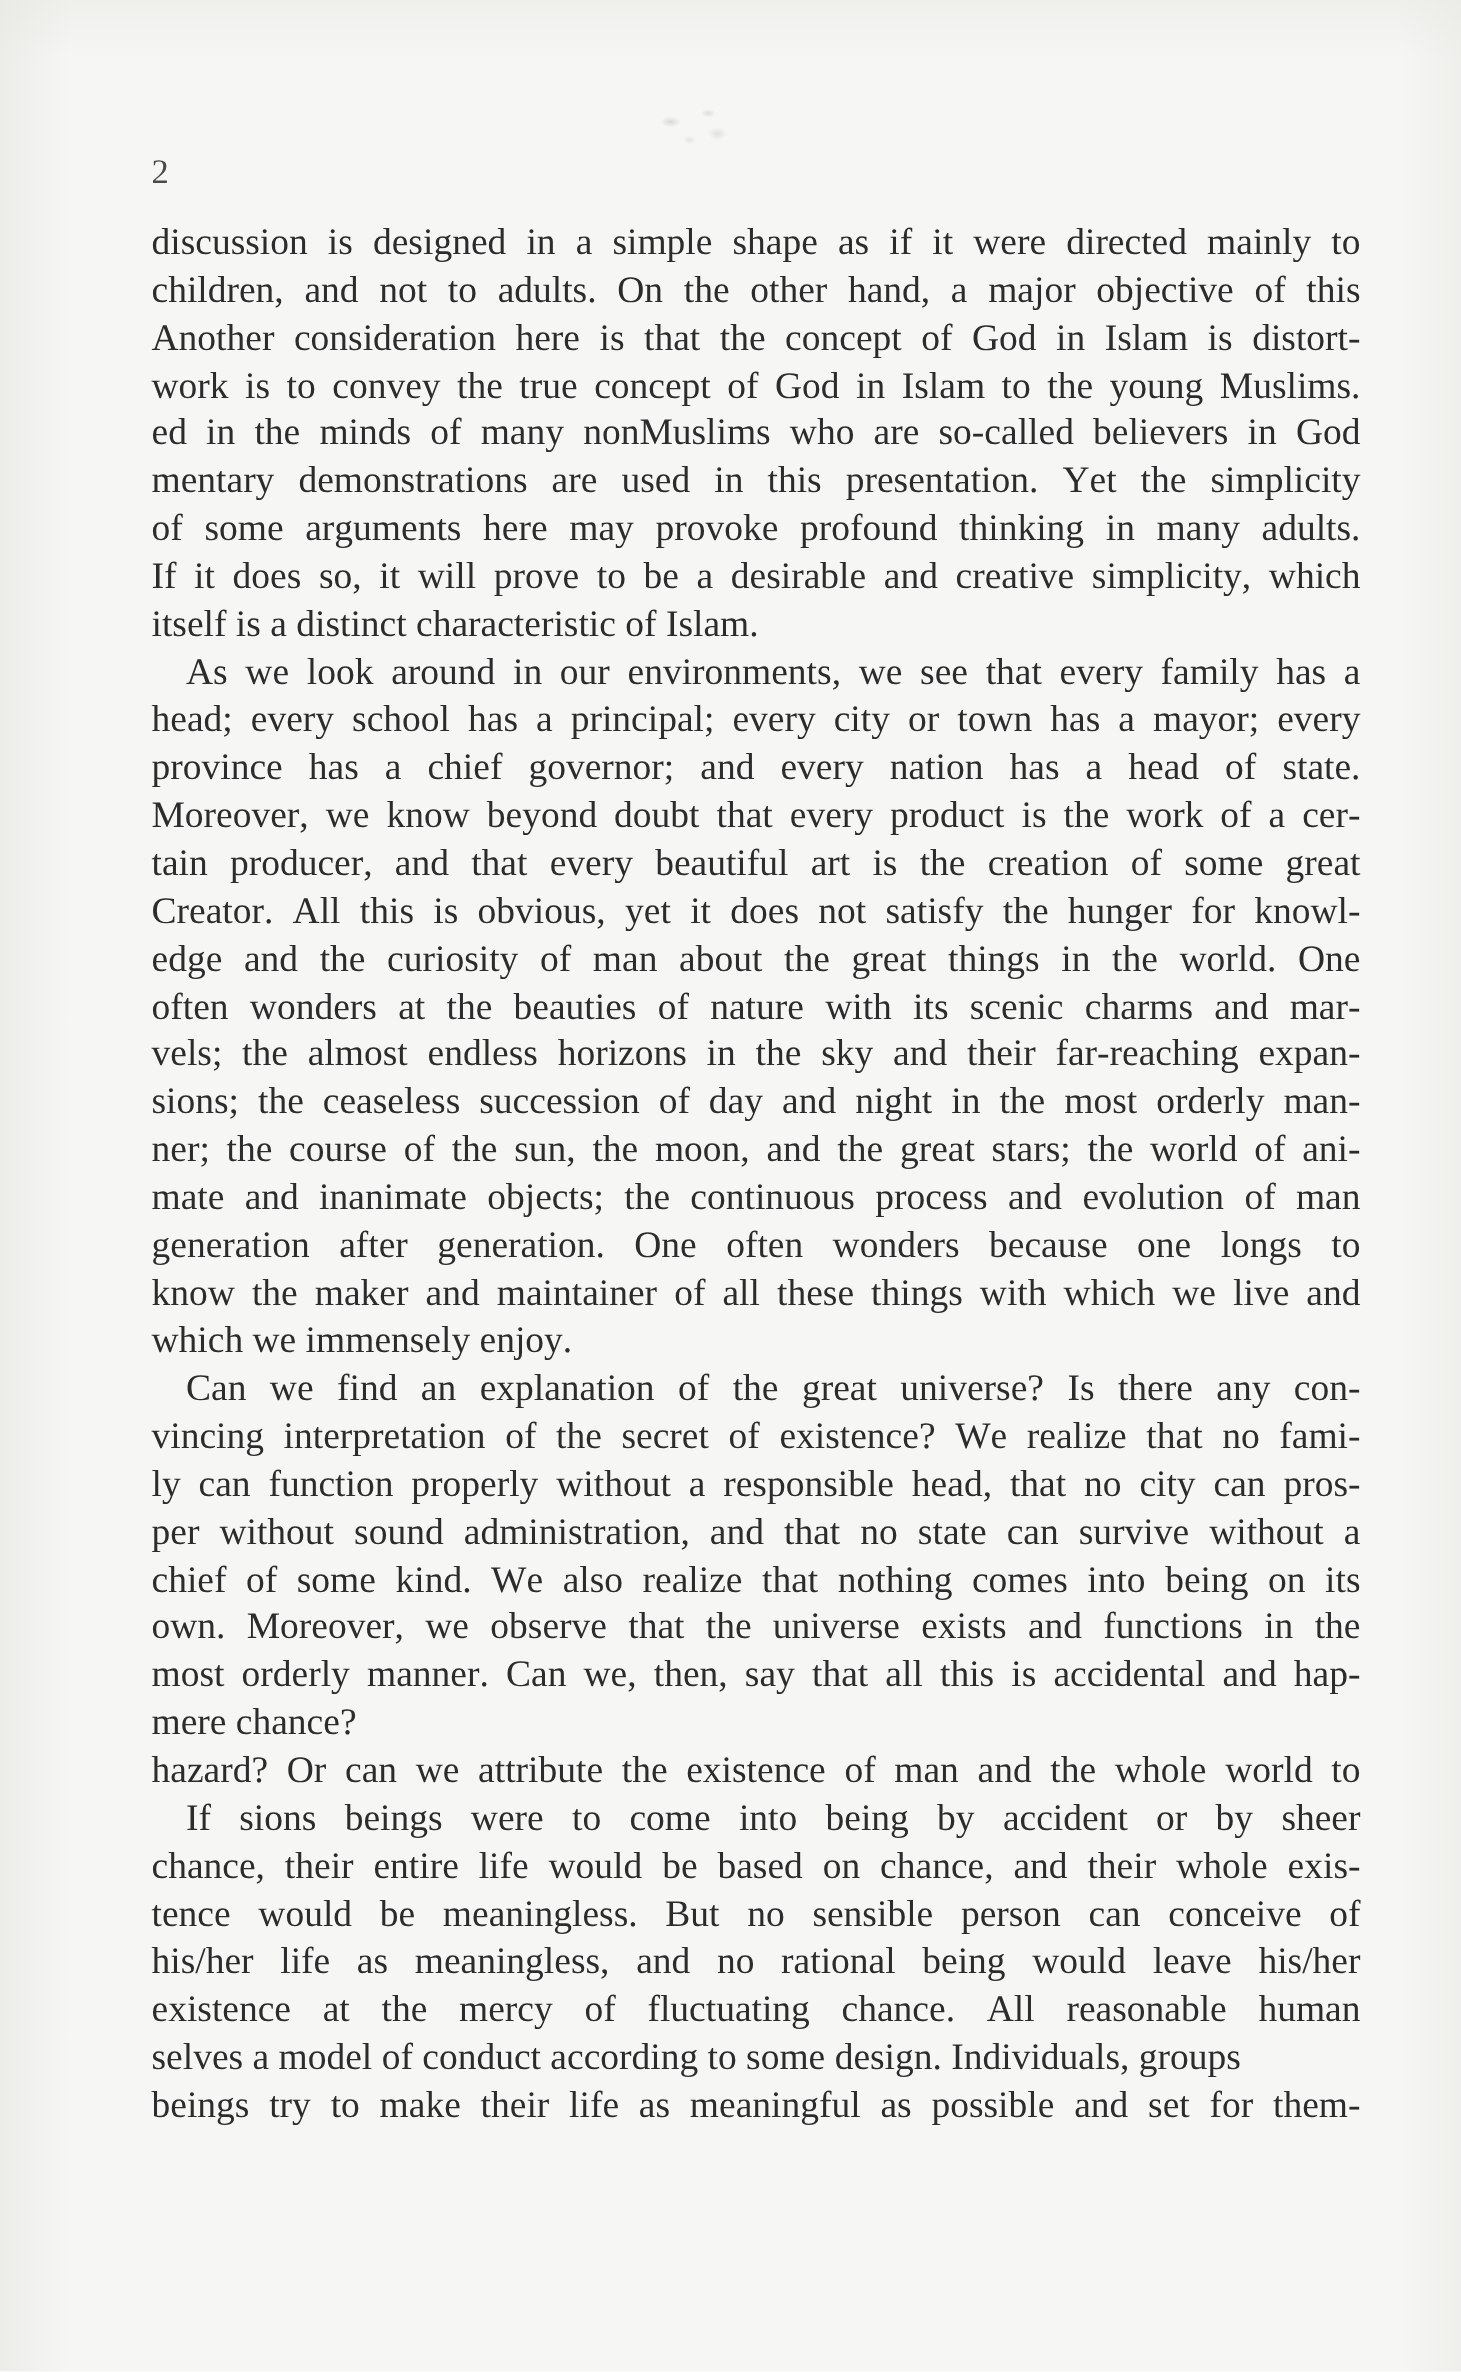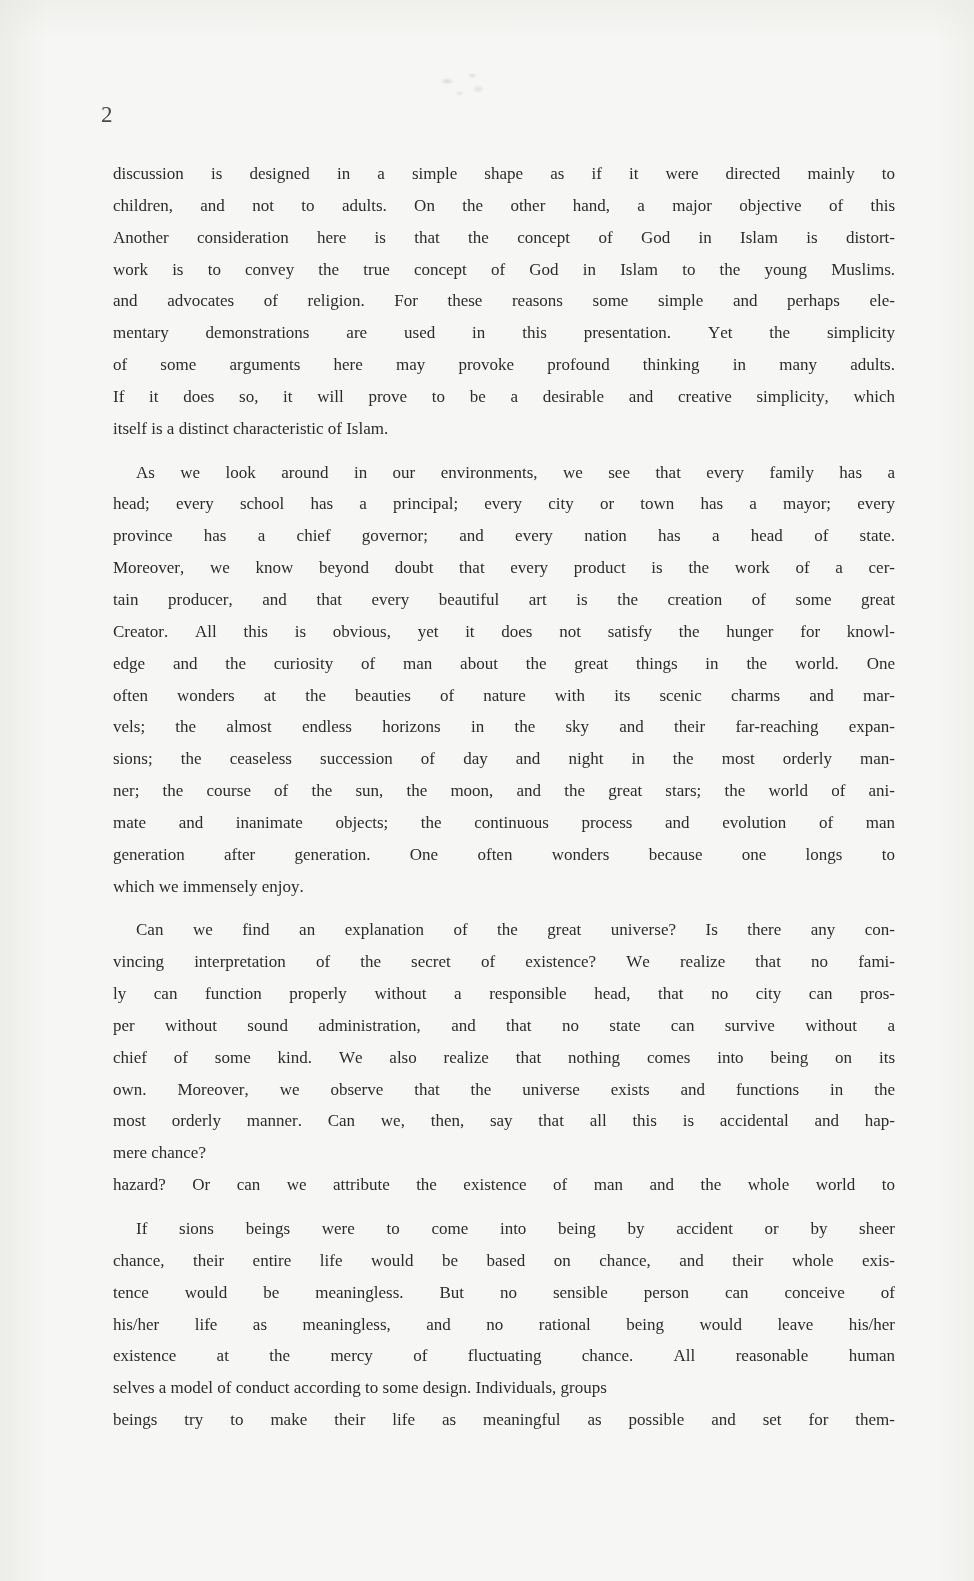--- a/index.html
+++ b/index.html
@@ -50,22 +50,22 @@
   }
 
   #text-block {
     position: absolute;
     left: 101px;
     top: 146px;
     width: 806px;
   }
 
   .para {
-    margin: 12px;
-    font-size: 17px;
+    margin: 0;
+    font-size: 25px;
     line-height: 31.85px;
     color: #2c2c2c;
   }
 
   
   .ln {
     display: block;
     text-align: justify;
     text-align-last: justify;
     white-space: pre;
@@ -89,40 +89,41 @@
   <div id="scan-smudge"></div>
 
   <div id="folio">2</div>
 
   <div id="text-block">
       <p class="para">
         <span class="ln">discussion is designed in a simple shape as if it were directed mainly to</span>
         <span class="ln">children, and not to adults. On the other hand, a major objective of this</span>
         <span class="ln">Another consideration here is that the concept of God in Islam is distort-</span>
         <span class="ln">work is to convey the true concept of God in Islam to the young Muslims.</span>
-        <span class="ln">and advocates of religion. For these reasons some simple and perhaps ele-</span>
+        <span class="ln">ed in the minds of many nonMuslims who are so-called believers in God</span>
         <span class="ln">mentary demonstrations are used in this presentation. Yet the simplicity</span>
         <span class="ln">of some arguments here may provoke profound thinking in many adults.</span>
         <span class="ln">If it does so, it will prove to be a desirable and creative simplicity, which</span>
         <span class="ln last">itself is a distinct characteristic of Islam.</span>
       </p>
       <p class="para">
         <span class="ln indent">As we look around in our environments, we see that every family has a</span>
         <span class="ln">head; every school has a principal; every city or town has a mayor; every</span>
         <span class="ln">province has a chief governor; and every nation has a head of state.</span>
         <span class="ln">Moreover, we know beyond doubt that every product is the work of a cer-</span>
         <span class="ln">tain producer, and that every beautiful art is the creation of some great</span>
         <span class="ln">Creator. All this is obvious, yet it does not satisfy the hunger for knowl-</span>
         <span class="ln">edge and the curiosity of man about the great things in the world. One</span>
         <span class="ln">often wonders at the beauties of nature with its scenic charms and mar-</span>
         <span class="ln">vels; the almost endless horizons in the sky and their far-reaching expan-</span>
         <span class="ln">sions; the ceaseless succession of day and night in the most orderly man-</span>
         <span class="ln">ner; the course of the sun, the moon, and the great stars; the world of ani-</span>
         <span class="ln">mate and inanimate objects; the continuous process and evolution of man</span>
         <span class="ln">generation after generation. One often wonders because one longs to</span>
+        <span class="ln">know the maker and maintainer of all these things with which we live and</span>
         <span class="ln last">which we immensely enjoy.</span>
       </p>
       <p class="para">
         <span class="ln indent">Can we find an explanation of the great universe? Is there any con-</span>
         <span class="ln">vincing interpretation of the secret of existence? We realize that no fami-</span>
         <span class="ln">ly can function properly without a responsible head, that no city can pros-</span>
         <span class="ln">per without sound administration, and that no state can survive without a</span>
         <span class="ln">chief of some kind. We also realize that nothing comes into being on its</span>
         <span class="ln">own. Moreover, we observe that the universe exists and functions in the</span>
         <span class="ln">most orderly manner. Can we, then, say that all this is accidental and hap-</span>

